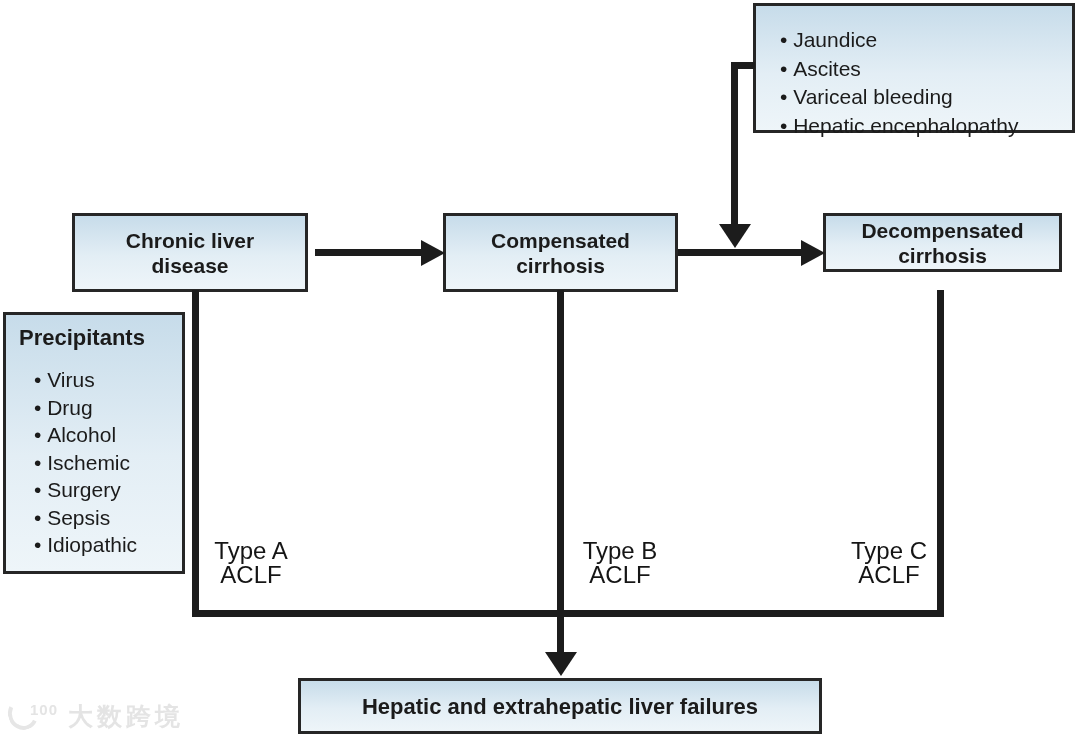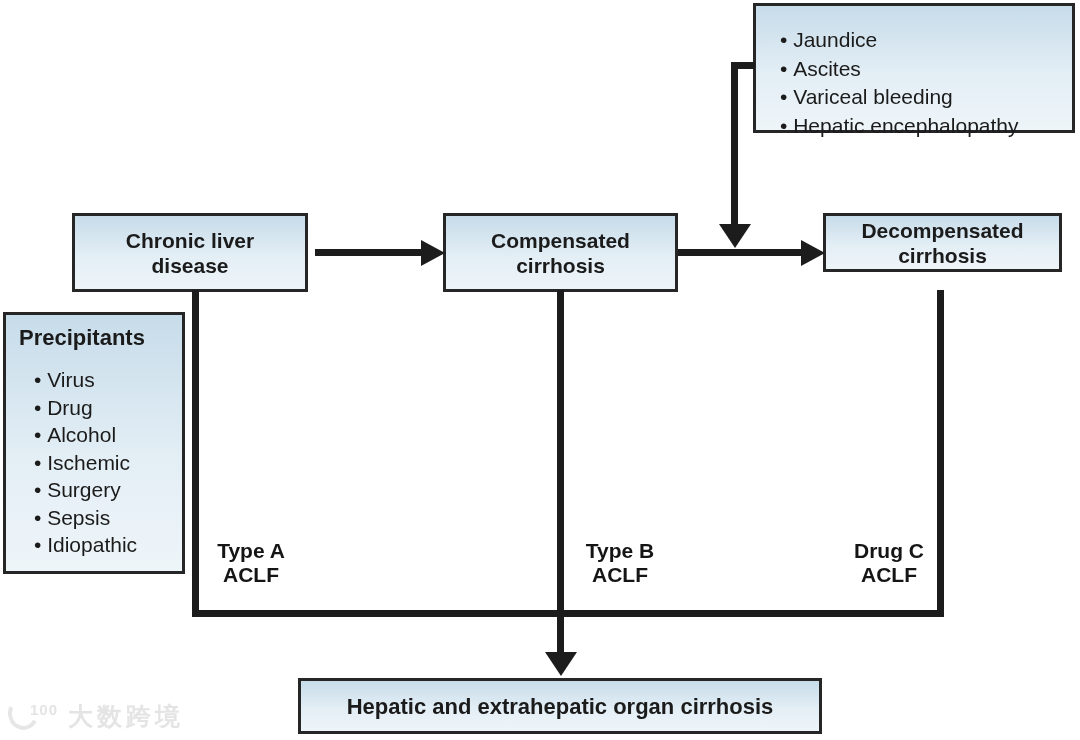--- a/index.html
+++ b/index.html
@@ -70,22 +70,22 @@
     position: absolute; width: 0; height: 0;
     border-left: 16px solid transparent;
     border-right: 16px solid transparent;
     border-top: 24px solid #1c1c1c;
   }
 
   
   .type-label {
     position: absolute;
     width: 96px;
-    font-weight: bold;
-    font-size: 21px;
+    font-weight: normal;
+    font-size: 24px;
     line-height: 24px;
     text-align: center;
     color: #151515;
   }
   #label-type-a { left: 203px; top: 539px; }
   #label-type-b { left: 572px; top: 539px; }
   #label-type-c { left: 841px; top: 539px; }
 
   
   #watermark {
@@ -133,21 +133,21 @@
       <li>Virus</li>
       <li>Drug</li>
       <li>Alcohol</li>
       <li>Ischemic</li>
       <li>Surgery</li>
       <li>Sepsis</li>
       <li>Idiopathic</li>
     </ul>
   </div>
 
-  <div class="box node" id="box-outcome">Hepatic and extrahepatic organ cirrhosis</div>
+  <div class="box node" id="box-outcome">Hepatic and extrahepatic liver failures</div>
 
   <div class="line" id="line-arrow1"></div>
   <div class="arrow-right" id="head-arrow1"></div>
 
   <div class="line" id="line-arrow2"></div>
   <div class="arrow-right" id="head-arrow2"></div>
 
   <div class="line" id="line-elbow-h"></div>
   <div class="line" id="line-elbow-v"></div>
   <div class="arrow-down" id="head-elbow"></div>
@@ -160,21 +160,21 @@
 
   <div class="type-label" id="label-type-a">
     <div>Type A</div>
     <div>ACLF</div>
   </div>
   <div class="type-label" id="label-type-b">
     <div>Type B</div>
     <div>ACLF</div>
   </div>
   <div class="type-label" id="label-type-c">
-    <div>Drug C</div>
+    <div>Type C</div>
     <div>ACLF</div>
   </div>
 
   <div id="watermark">
     <span class="wm-curl"></span>
     <span class="wm-logo-num">100</span>
     <span class="wm-text">大数跨境</span>
   </div>
 
 </div>

